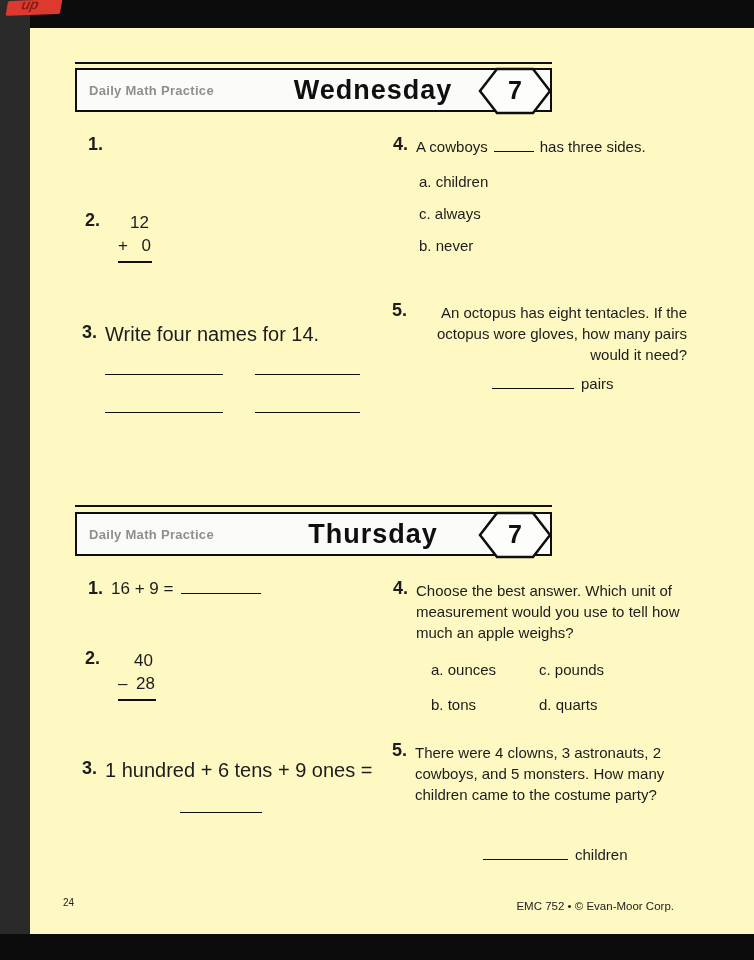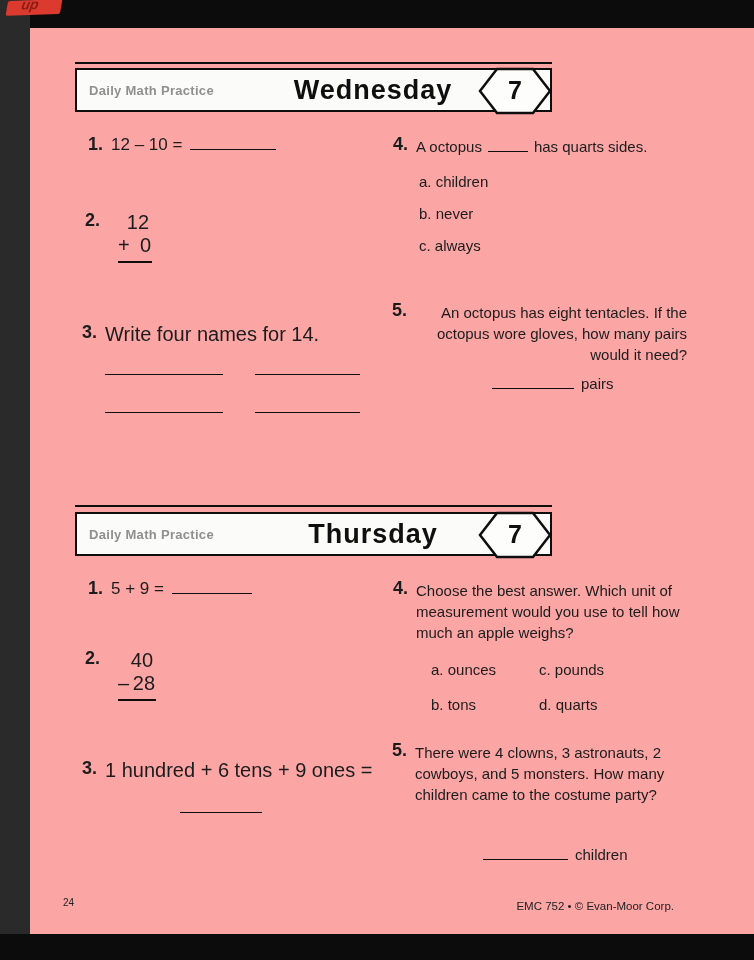--- a/index.html
+++ b/index.html
@@ -20,21 +20,21 @@
     background:#dc3a2f; transform:skewX(-12deg) rotate(-2deg);
     overflow:hidden; border-radius:2px;
   }
   .ribbon span {
     display:block; margin:-4px 0 0 14px;
     color:#8c1b12; font-weight:bold; font-style:italic; font-size:14px;
   }
 
   .page {
     position:absolute; left:30px; top:28px; width:724px; height:906px;
-    background:#fca5a5; z-index:2;
+    background:#fef9c3; z-index:2;
   }
 
   
   .hdr-line { position:absolute; left:45px; width:477px; height:2px; background:#0e0e0e; }
   .hdr-box {
     position:absolute; left:45px; width:477px; height:44px;
     border:2px solid #0e0e0e; background:#fbfbfa;
     display:flex; align-items:center;
   }
   .brand {
@@ -56,21 +56,21 @@
   .eq { font-size:17px; padding-top:1px; }
   .qbody { font-size:15px; line-height:21px; padding-top:2px; }
   .qbody p { margin:0; }
 
   .blank {
     display:inline-block; height:4px;
     border-bottom:1.5px solid #0e0e0e; vertical-align:baseline;
   }
   .abs-line { position:absolute; height:0; border-bottom:1.6px solid #0e0e0e; }
 
-  .arith { font-size:20px; margin-left:10px; margin-top:1px; }
+  .arith { font-size:17px; margin-left:10px; margin-top:1px; }
   .arith-top { text-align:right; padding-right:3px; line-height:23px; }
   .arith-bottom {
     display:flex; justify-content:space-between;
     border-bottom:2px solid #0e0e0e; padding:0 1px 4px 0; line-height:23px;
   }
 
   .optlist { margin:16px 0 0 3px; }
   .optlist div { margin-top:14px; line-height:18px; }
 
   .optgrid {
@@ -102,23 +102,20 @@
     <span class="brand">Daily Math Practice</span>
     <span class="day">Wednesday</span>
     <svg class="hex" width="74" height="50" viewBox="0 0 74 50">
       <polygon points="2,25 19,3 55,3 72,25 55,47 19,47" fill="#fdfdfc" stroke="#0e0e0e" stroke-width="2.5"></polygon>
       <text x="37" y="33" text-anchor="middle" class="hexnum">7</text>
     </svg>
   </div>
 
   <div class="q" style="left:58px; top:106px;">
     <span class="qnum">1.</span>
-    <span class="qtext eq">
-      <span>12 – 10 =</span><span class="blank" style="width:86px; margin-left:8px;"></span>
-    </span>
   </div>
 
   <div class="q" style="left:55px; top:182px;">
     <span class="qnum">2.</span>
     <div class="arith" style="width:34px;">
       <div class="arith-top">12</div>
       <div class="arith-bottom">
         <span>+</span>
         <span>0</span>
       </div>
@@ -131,26 +128,26 @@
   </div>
   <div class="abs-line" style="left:75px;  top:346px; width:118px;"></div>
   <div class="abs-line" style="left:225px; top:346px; width:105px;"></div>
   <div class="abs-line" style="left:75px;  top:384px; width:118px;"></div>
   <div class="abs-line" style="left:225px; top:384px; width:105px;"></div>
 
   <div class="q" style="left:363px; top:106px;">
     <span class="qnum">4.</span>
     <div class="qbody" style="width:272px;">
       <p>
-        <span>A octopus</span><span class="blank" style="width:40px; margin:0 6px;"></span><span>has quarts sides.</span>
+        <span>A cowboys</span><span class="blank" style="width:40px; margin:0 6px;"></span><span>has three sides.</span>
       </p>
       <div class="optlist">
         <div>a. children</div>
+        <div>c. always</div>
         <div>b. never</div>
-        <div>c. always</div>
       </div>
     </div>
   </div>
 
   <div class="q" style="left:362px; top:272px;">
     <span class="qnum">5.</span>
     <div class="qbody" style="width:272px;text-align:right;">An octopus has eight tentacles. If the octopus wore gloves, how many pairs would it need?</div>
   </div>
   <div class="ansrow" style="left:462px; top:347px;">
     <span class="blank" style="width:82px;"></span><span class="lbl">pairs</span>
@@ -162,21 +159,21 @@
     <span class="day">Thursday</span>
     <svg class="hex" width="74" height="50" viewBox="0 0 74 50">
       <polygon points="2,25 19,3 55,3 72,25 55,47 19,47" fill="#fdfdfc" stroke="#0e0e0e" stroke-width="2.5"></polygon>
       <text x="37" y="33" text-anchor="middle" class="hexnum">7</text>
     </svg>
   </div>
 
   <div class="q" style="left:58px; top:550px;">
     <span class="qnum">1.</span>
     <span class="qtext eq">
-      <span>5 + 9 =</span><span class="blank" style="width:80px; margin-left:8px;"></span>
+      <span>16 + 9 =</span><span class="blank" style="width:80px; margin-left:8px;"></span>
     </span>
   </div>
 
   <div class="q" style="left:55px; top:620px;">
     <span class="qnum">2.</span>
     <div class="arith" style="width:38px;">
       <div class="arith-top">40</div>
       <div class="arith-bottom">
         <span>–</span>
         <span>28</span>

